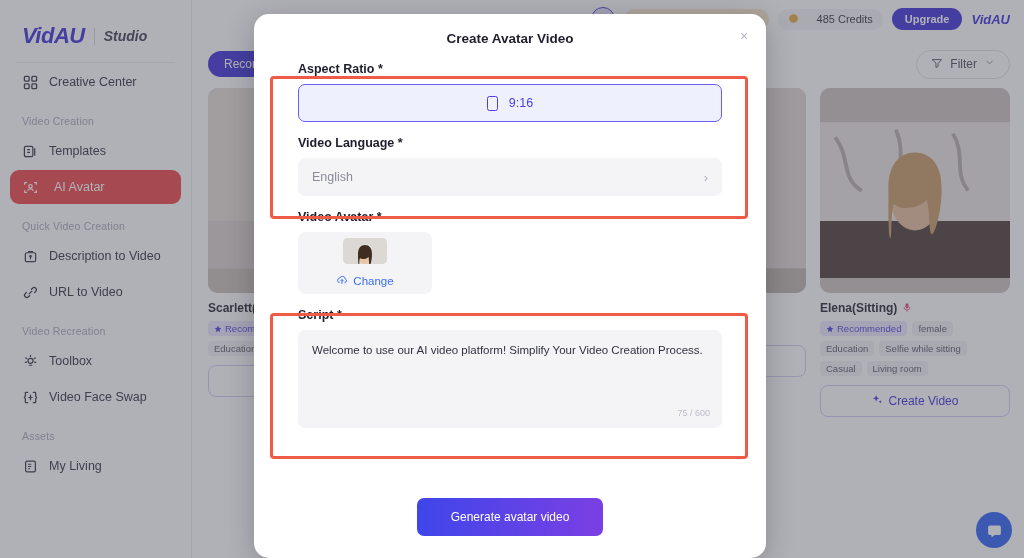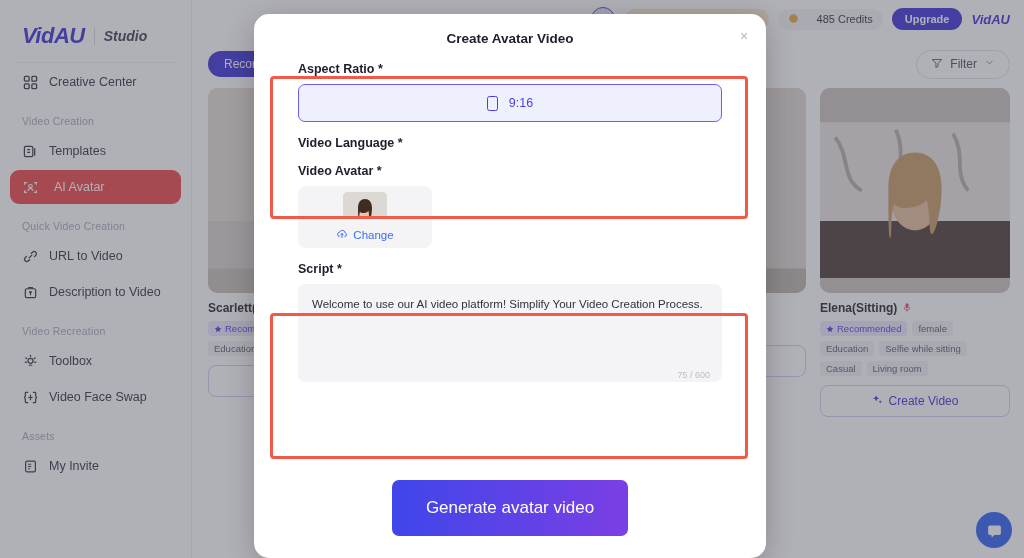--- a/index.html
+++ b/index.html
@@ -152,27 +152,27 @@
     width: 134px; height: 62px; background: #f4f4f7; border-radius: 8px;
     display: flex; align-items: center; gap: 10px; padding: 6px 8px; margin-bottom: 4px; flex-direction: column;
   }
   .avatar-thumb { width: 44px; height: 50px; border-radius: 5px; overflow: hidden; position: relative; background: #cfd6de; }
   .change-link { display: flex; align-items: center; gap: 5px; color: #3b6ff0; font-size: 11.5px; cursor: pointer; }
 
   .script-box {
     height: 98px; background: #f4f4f7; border-radius: 7px; position: relative;
     padding: 12px 14px; font-size: 11.5px; color: #31313f; line-height: 1.45; cursor: text;
   }
-  .counter { position: absolute; right: 12px; bottom: 0; font-size: 9px; color: #bcbcc8; }
+  .counter { position: absolute; right: 12px; bottom: 8px; font-size: 9px; color: #bcbcc8; }
 
   .modal-foot { position: absolute; left: 0; right: 0; bottom: 22px; display: flex; justify-content: center; }
   .btn-generate {
     background: linear-gradient(90deg,#3f46ea 0%, #7b3fe4 100%);
     color: #fff; border: none; border-radius: 7px;
-    padding: 18px 34px; font-size: 17px; cursor: pointer;
+    padding: 12px 34px; font-size: 12px; cursor: pointer;
   }
 
   
   .annot {
     position: absolute; border: 3px solid #ef5b47; border-radius: 4px;
     pointer-events: none; z-index: 12;
   }
 
   .sec { margin-bottom: 14px; }
 </style>
@@ -221,38 +221,38 @@
             <circle cx="8" cy="6.6" r="1.8"></circle>
               <path d="M5 11.5c.6-1.6 1.7-2.3 3-2.3s2.4.7 3 2.3"></path>
           </svg>
         </span>
         <span>AI Avatar</span>
       </div>
 
       <div class="side-group-label">Quick Video Creation</div>
       <div class="side-item">
         <span class="ic">
+          <svg viewBox="0 0 16 16" fill="none" stroke="currentColor" stroke-width="1.3">
+            <rect x="2.5" y="4" width="11" height="9.5" rx="1.6"></rect>
+              <path d="M6 4V2.8h4V4"></path>
+              <path d="M8 6.4v4.4M6.4 7.6h3.2"></path>
+          </svg>
+        </span>
+        <span>Description to Video</span>
+      </div>
+      <div class="side-item">
+        <span class="ic">
           <svg viewBox="0 0 16 16" fill="none" stroke="currentColor" stroke-width="1.35" stroke-linecap="round">
             <path d="M6.5 9.5l3-3"></path>
               <path d="M9 4.6l1.2-1.2a2.4 2.4 0 013.4 3.4L12.4 8"></path>
             <path d="M7 11.4l-1.2 1.2a2.4 2.4 0 01-3.4-3.4L3.6 8"></path>
           </svg>
         </span>
         <span>URL to Video</span>
       </div>
-      <div class="side-item">
-        <span class="ic">
-          <svg viewBox="0 0 16 16" fill="none" stroke="currentColor" stroke-width="1.3">
-            <rect x="2.5" y="4" width="11" height="9.5" rx="1.6"></rect>
-              <path d="M6 4V2.8h4V4"></path>
-              <path d="M8 6.4v4.4M6.4 7.6h3.2"></path>
-          </svg>
-        </span>
-        <span>Description to Video</span>
-      </div>
 
       <div class="side-group-label">Video Recreation</div>
       <div class="side-item">
         <span class="ic">
           <svg viewBox="0 0 16 16" fill="none" stroke="currentColor" stroke-width="1.3" stroke-linecap="round">
             <circle cx="8" cy="7.3" r="2.7"></circle>
               <path d="M6.7 12h2.6"></path>
             <path d="M8 1.5v1.2M13 4.2l-1 .7M3 4.2l1 .7M13.6 9l-1.3-.3M2.4 9l1.3-.3"></path>
           </svg>
         </span>
@@ -270,21 +270,21 @@
       </div>
 
       <div class="side-group-label">Assets</div>
       <div class="side-item">
         <span class="ic">
           <svg viewBox="0 0 16 16" fill="none" stroke="currentColor" stroke-width="1.3">
             <rect x="2.8" y="2.3" width="10.4" height="11.4" rx="1.5"></rect>
               <path d="M5.4 5.6h3.4M5.4 8h3.4M5.4 10.4h2.2"></path>
           </svg>
         </span>
-        <span>My Invite</span>
+        <span>My Living</span>
       </div>
     </div>
 
     <div class="topbar">
       <div class="top-avatar">
         <svg viewBox="0 0 16 16" fill="currentColor" width="11" height="11">
             <circle cx="8" cy="5.6" r="2.6"></circle>
             <path d="M2.8 14c.5-3 2.6-4.4 5.2-4.4S12.7 11 13.2 14z"></path>
           </svg>
       </div>
@@ -498,20 +498,24 @@
     <div class="modal-body">
 
       <div class="sec">
         <div class="fld-label">Aspect Ratio *</div>
         <div class="ratio-box">
           <span class="ratio-icon"></span>
           <span>9:16</span>
         </div>
 
         <div class="fld-label">Video Language *</div>
+        <div class="select-box">
+          <span>English</span>
+          <span class="chev">›</span>
+        </div>
       </div>
 
       <div class="sec">
         <div class="fld-label">Video Avatar *</div>
         <div class="avatar-pick">
           <div class="avatar-thumb">
             <svg viewBox="0 0 44 50" width="44" height="50">
               <rect width="44" height="50" fill="#dcd8d4"></rect>
               <rect y="36" width="44" height="14" fill="#8fa5b4"></rect>
               <ellipse cx="22" cy="18" rx="6.5" ry="8" fill="#e9c4a5"></ellipse>

